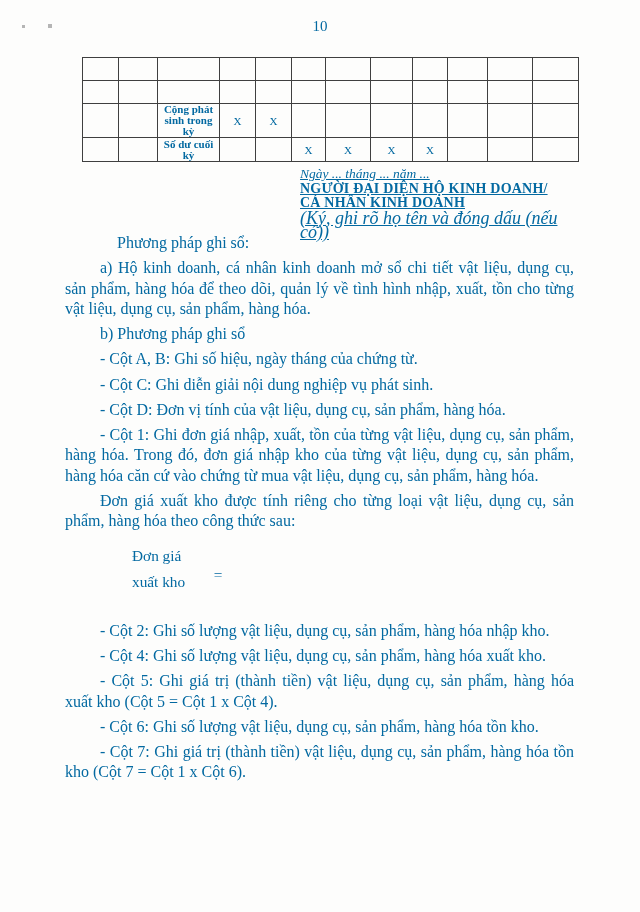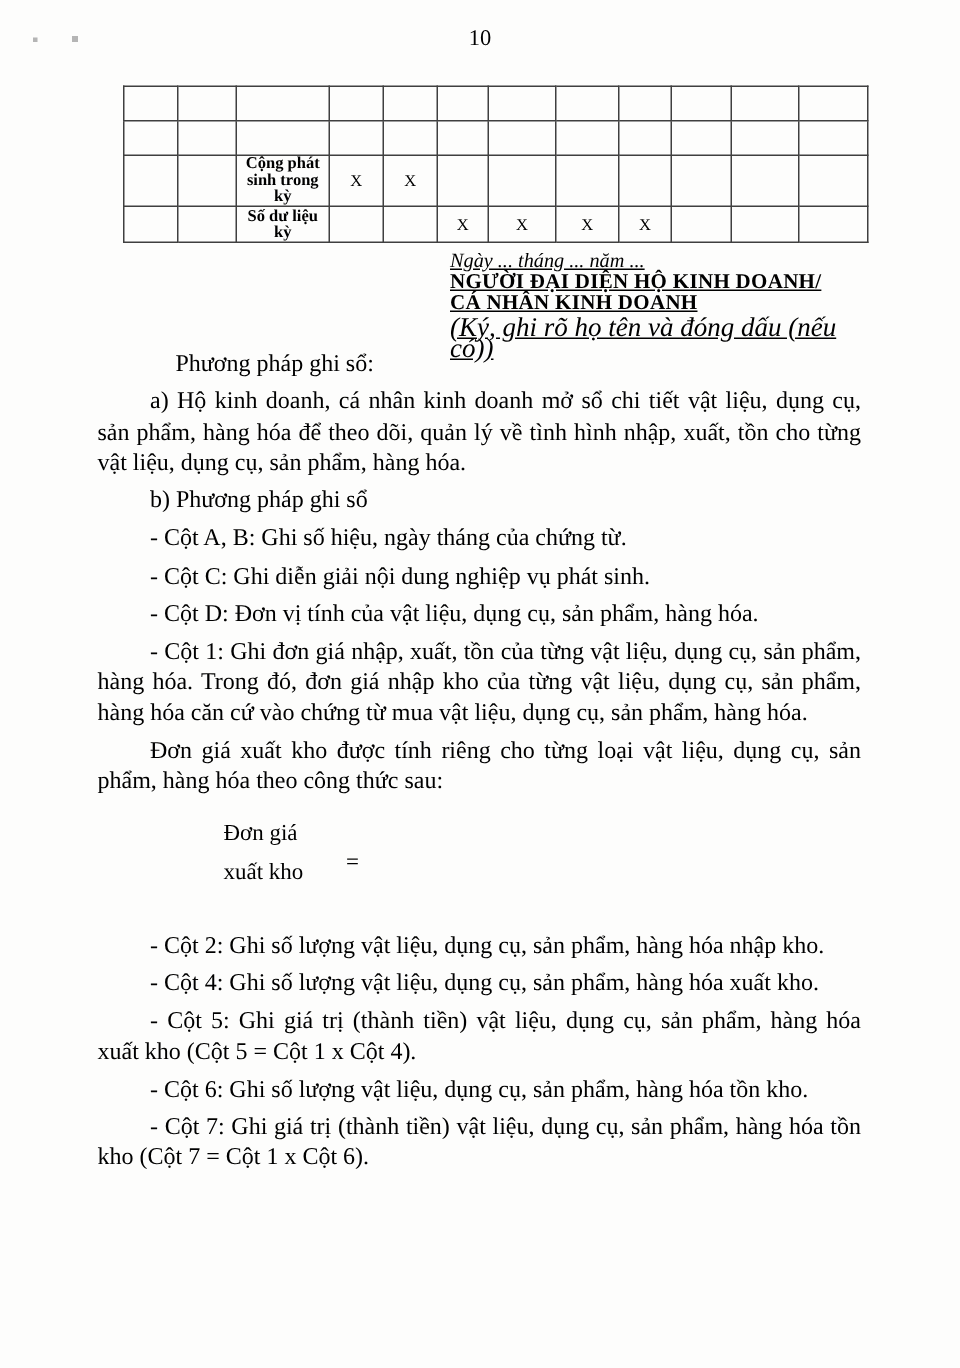--- a/index.html
+++ b/index.html
@@ -1,18 +1,18 @@
 <!DOCTYPE html>
 <html><head>
 <meta charset="utf-8">
 <style>
   html,body { margin:0; padding:0; background:#e8e8e8; }
   .page {
     position:relative; width:640px; height:912px; margin:0 auto;
-    background:#fdfdfc; color:#000000; overflow:hidden;
+    background:#fdfdfc; color:#0369a1; overflow:hidden;
     font-family:"Liberation Serif", serif;
   }
   .speck { position:absolute; background:#8f8f8f; opacity:.65; }
   .speck.s1 { left:22px; top:25px; width:3px; height:3px; }
   .speck.s2 { left:48px; top:24px; width:4px; height:4px; }
 
   .page-number { position:absolute; top:18px; left:0; width:640px; text-align:center; font-size:15px; }
 
   table.ledger {
     position:absolute; top:57px; left:82px;
@@ -35,21 +35,21 @@
   .sig-note { font-style:italic; font-size:18px; }
 
   .body-text {
     position:absolute; top:233px; left:65px; width:509px;
     font-size:16px; line-height:20.4px; text-align:justify;
   }
   .body-text p { margin:0 0 4.8px 0; text-indent:35px; }
   .body-text p.head-indent { text-indent:52px; }
 
   .formula { display:flex; align-items:flex-start; margin:11px 0 26px 67px; font-size:15.3px; }
-  .f-label { width:64px; line-height:26px; text-align:left;margin-left:17px; }
+  .f-label { width:64px; line-height:26px; text-align:left; }
   .f-eq { width:20px; margin:22px 14px 0 12px; text-align:center; }
   .f-frac { width:343px; text-align:center; }
   .f-num { line-height:22px; padding-bottom:9px; }
   .f-bar { border-top:1.5px solid #2a2a2a; height:0; }
   .f-den { line-height:22px; padding-top:7px; }
 </style>
 </head>
 <body>
 
 <div class="page">
@@ -113,21 +113,21 @@
         <td></td>
         <td></td>
         <td></td>
         <td></td>
         <td></td>
         <td></td>
       </tr>
       <tr class="r4">
         <td></td>
         <td></td>
-        <td class="rowlabel">Số dư liệu kỳ</td>
+        <td class="rowlabel">Số dư cuối kỳ</td>
         <td></td>
         <td></td>
         <td>X</td>
         <td>X</td>
         <td>X</td>
         <td>X</td>
         <td></td>
         <td></td>
         <td></td>
       </tr>

